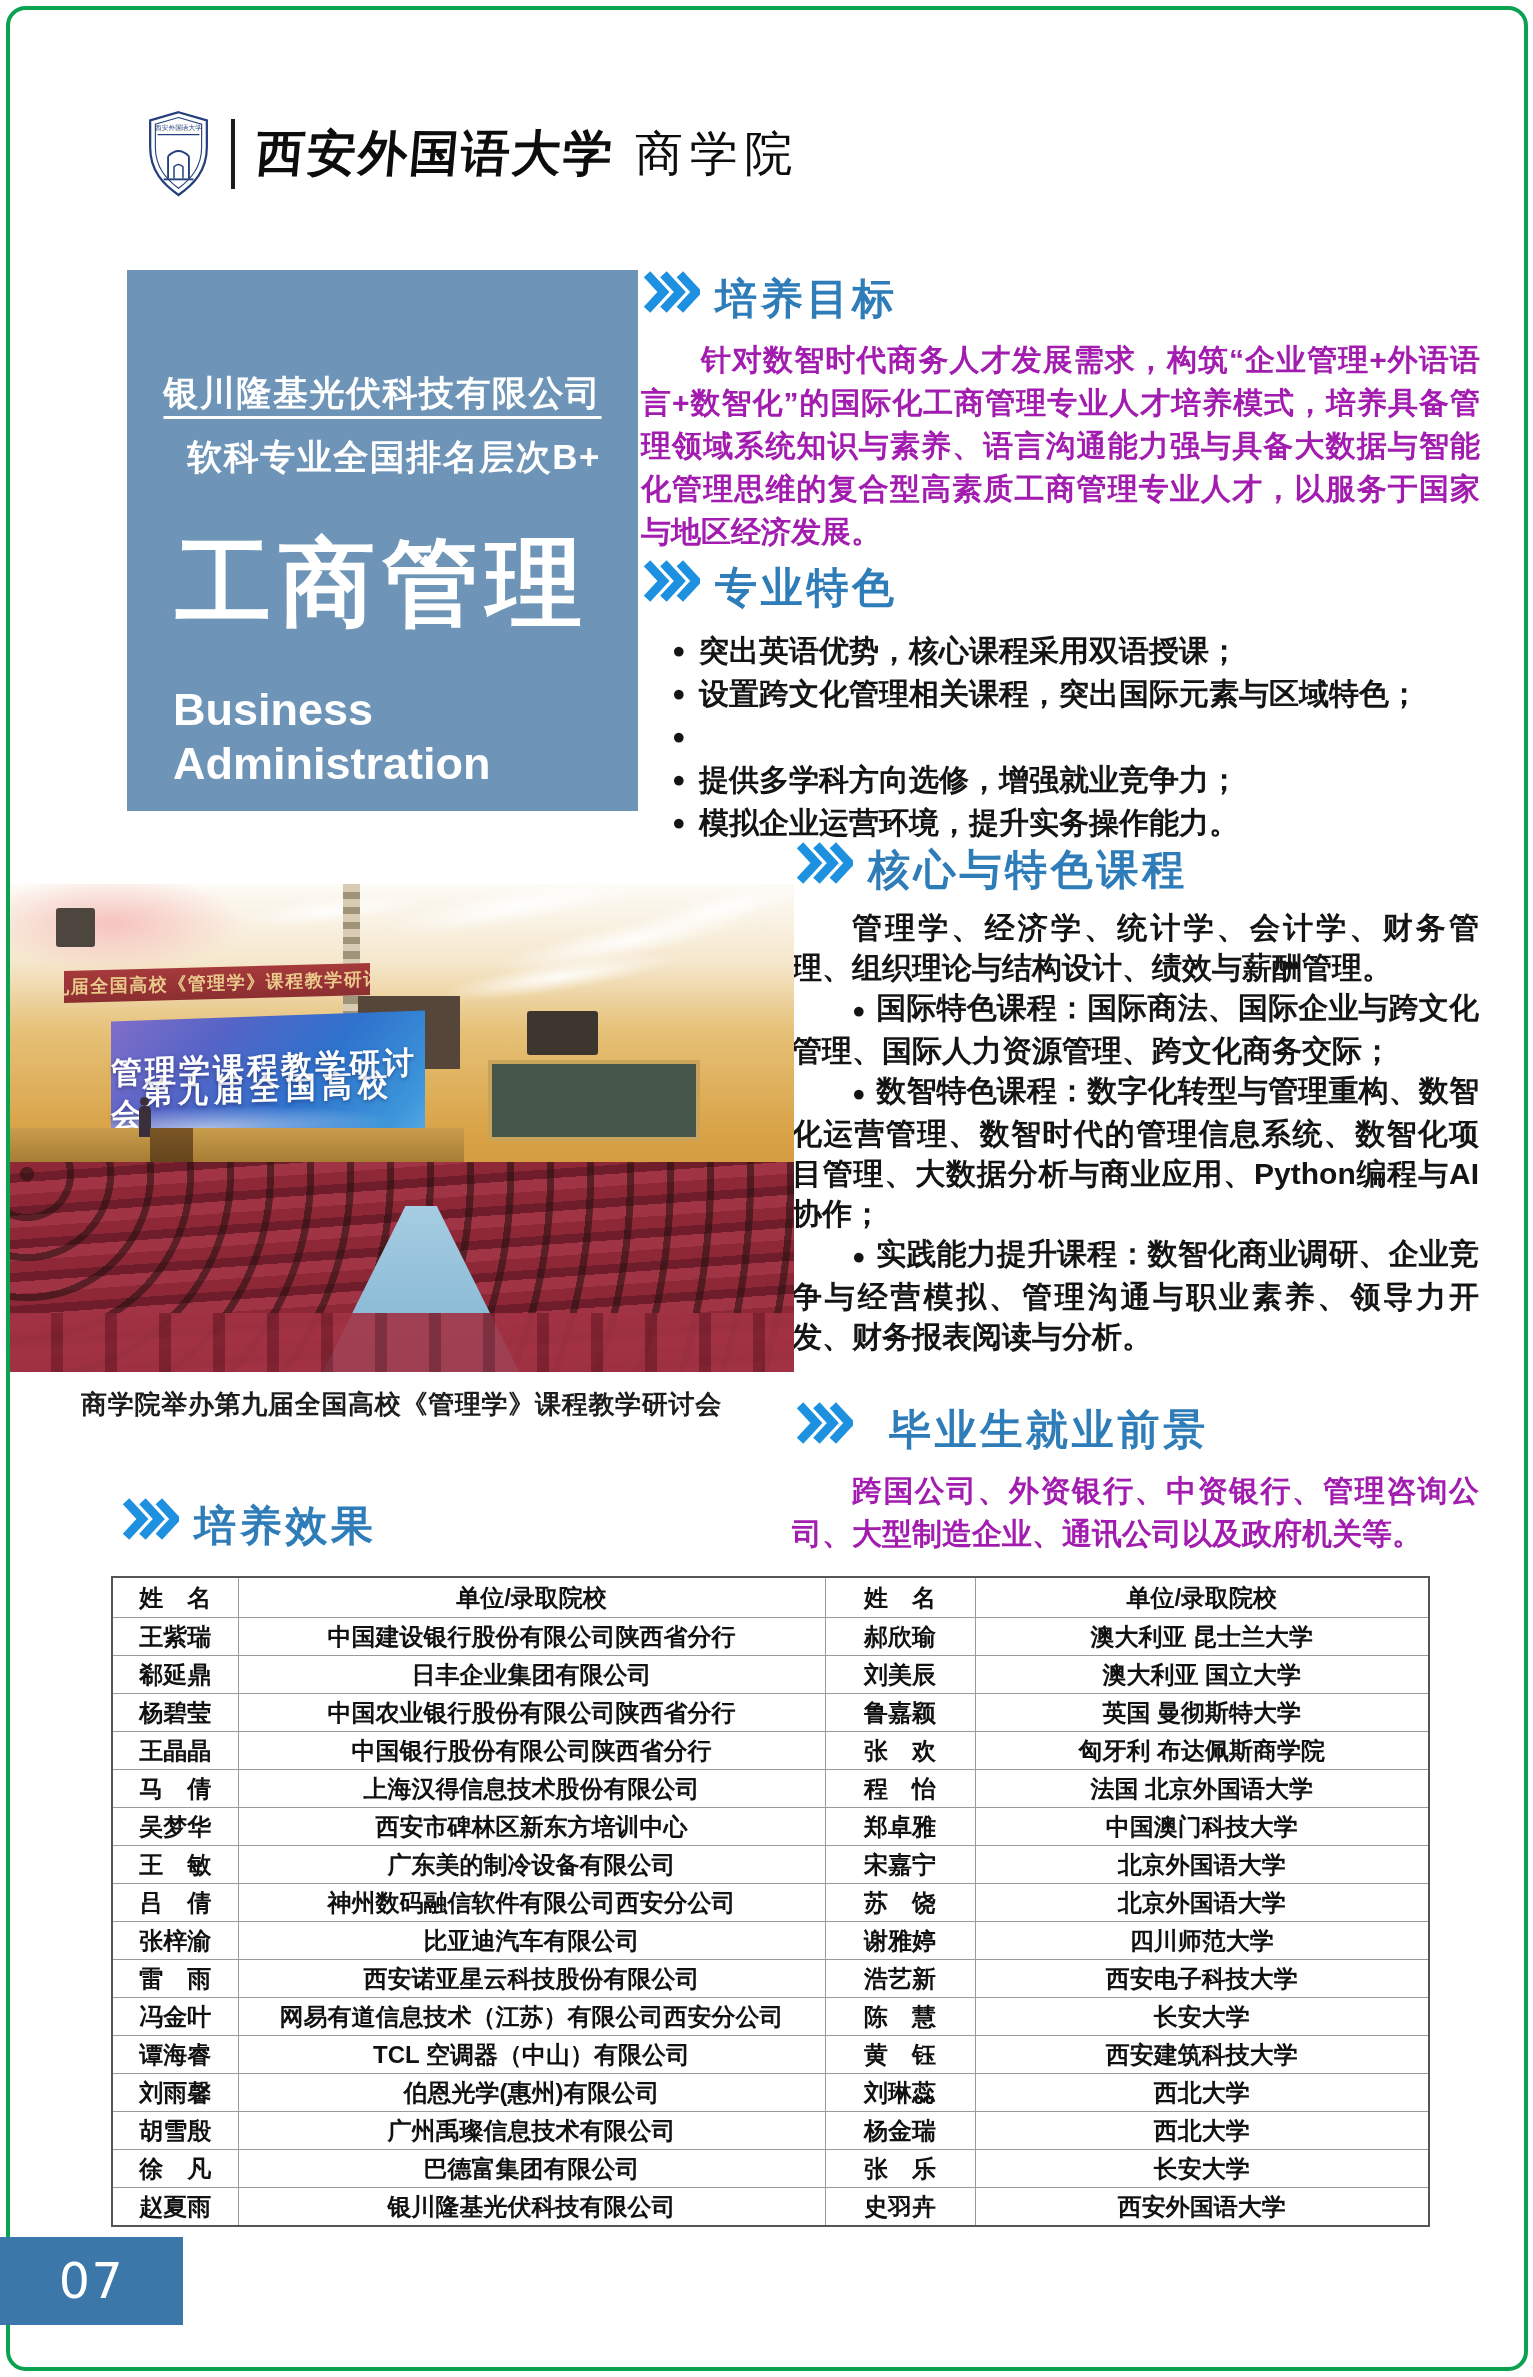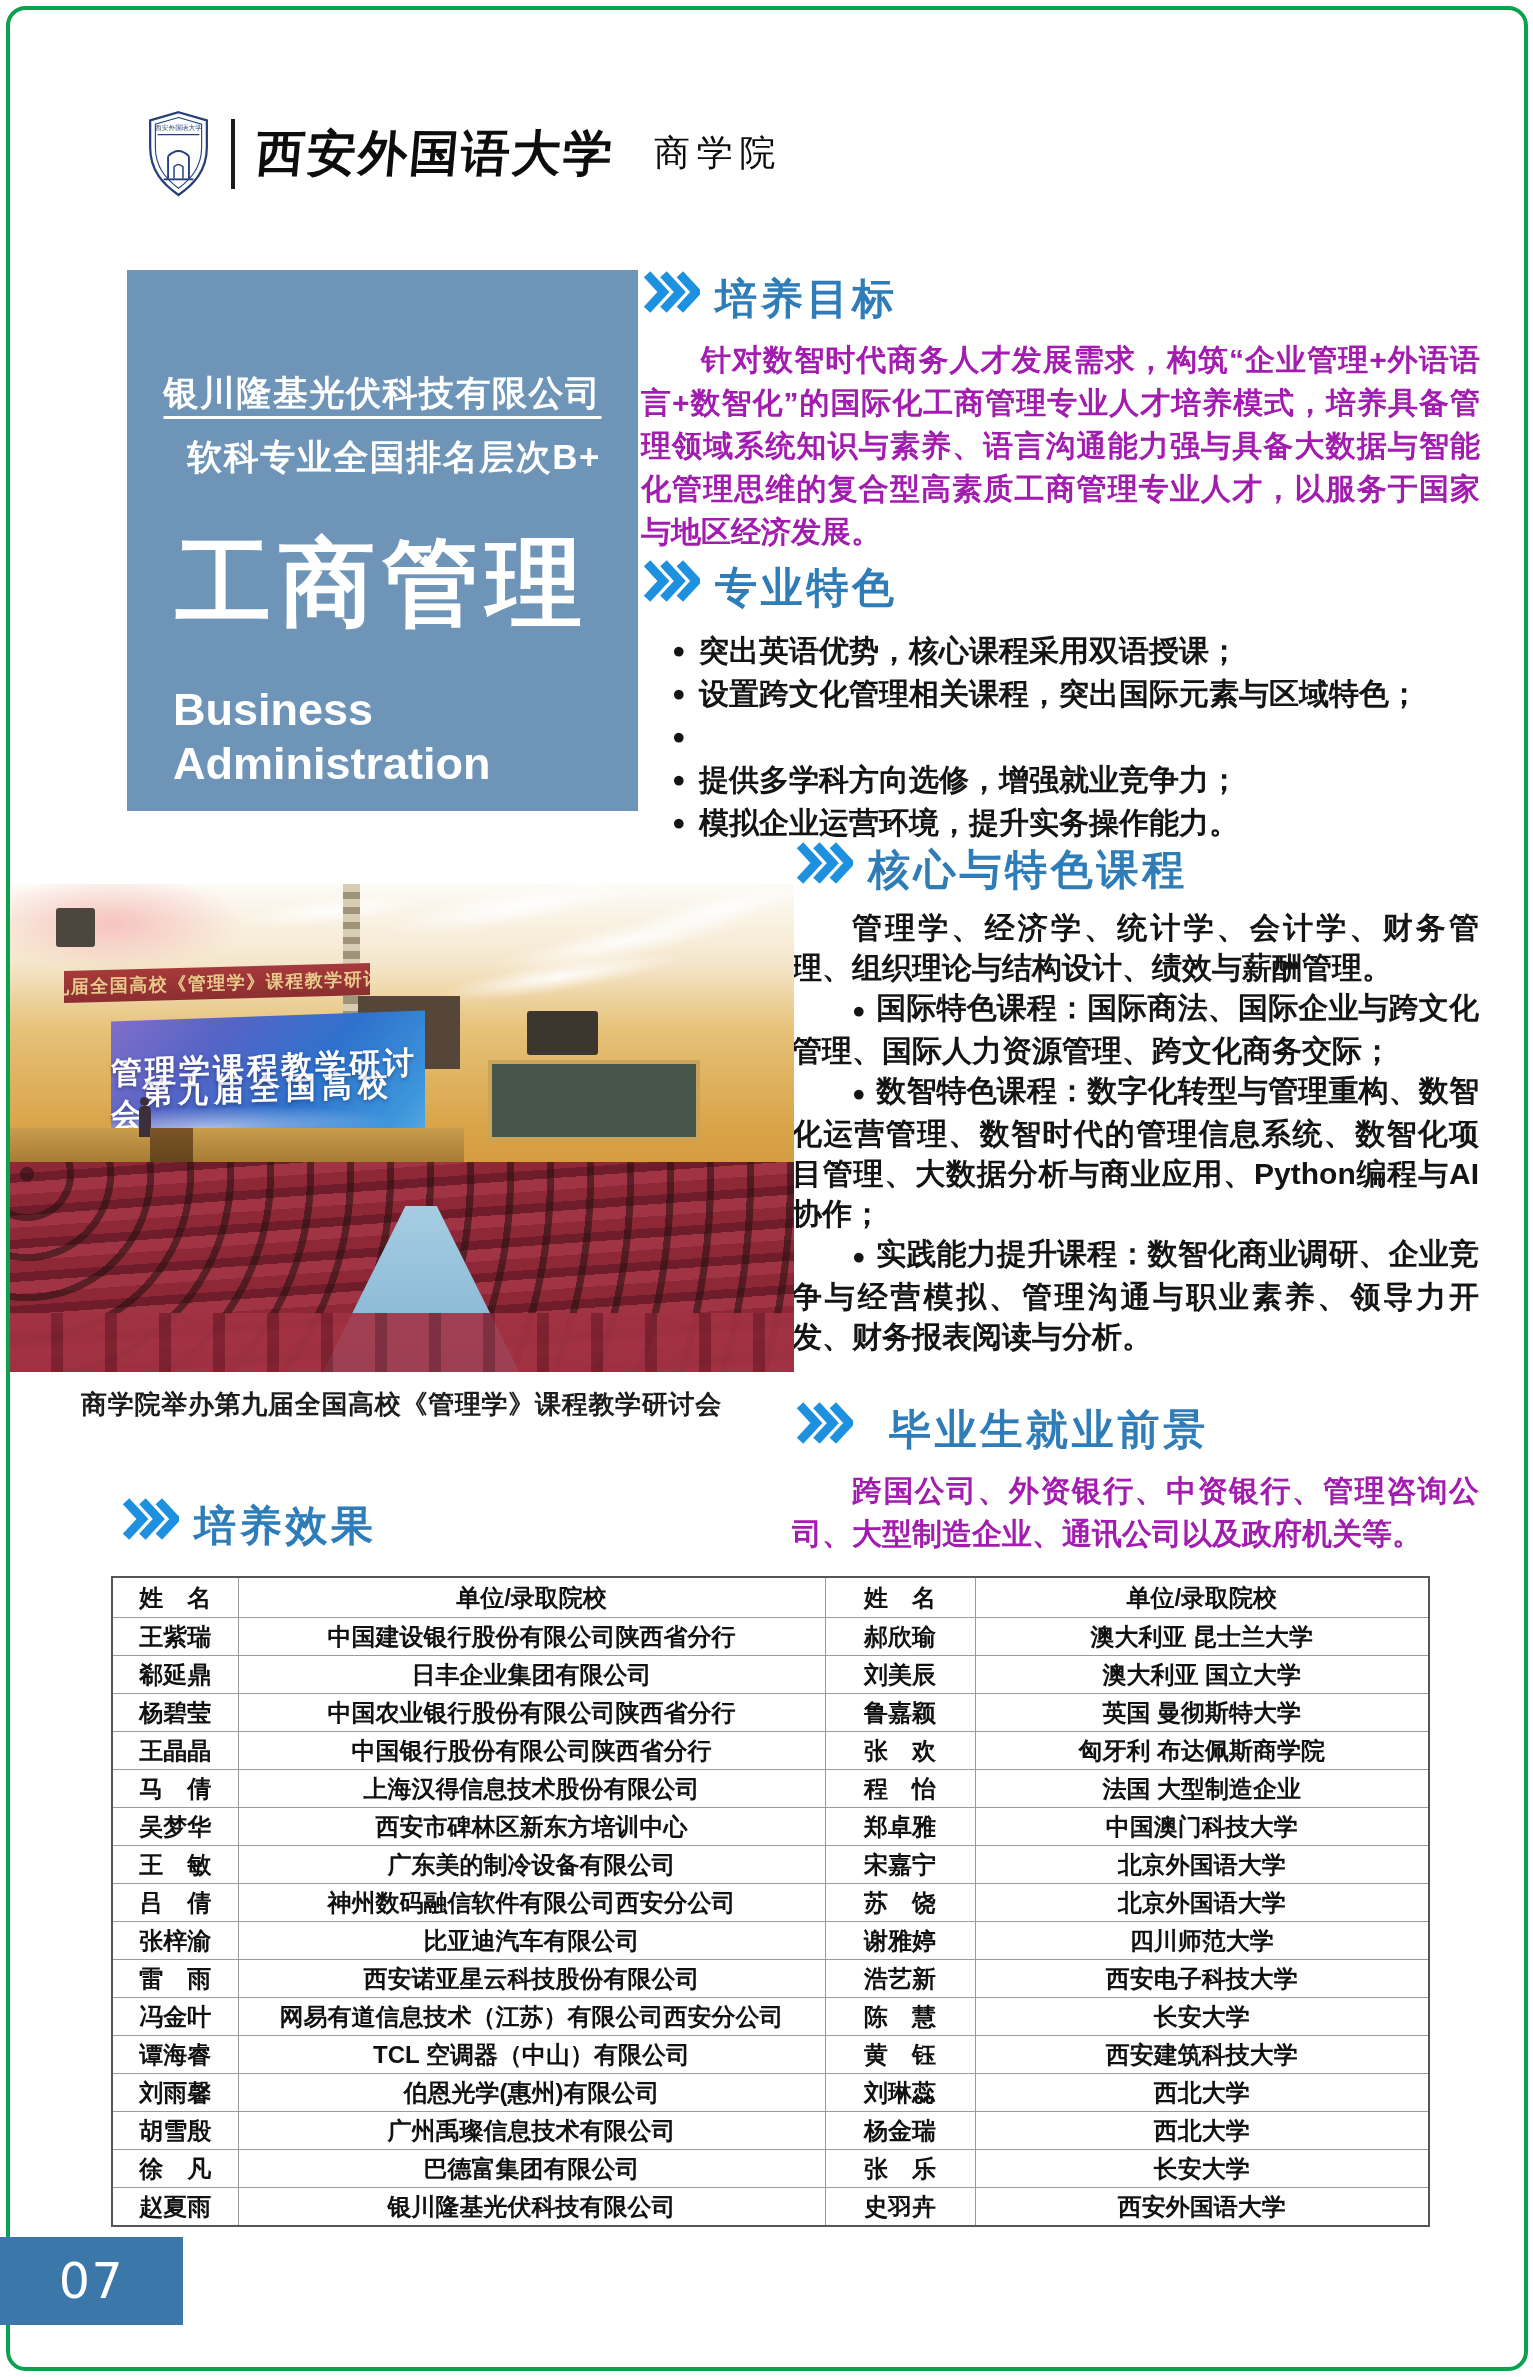--- a/index.html
+++ b/index.html
@@ -4,21 +4,21 @@
 <style>
   html,body{margin:0;padding:0;background:#fff;}
   .page{position:relative;width:1534px;height:2377px;background:#ffffff;overflow:hidden;
         font-family:"Liberation Sans","DejaVu Sans",sans-serif;color:#141414;}
   .frame{position:absolute;inset:6px;border:4.5px solid #0ba24f;border-radius:19.5px;pointer-events:none;z-index:5;}
 
   
   .hdr{position:absolute;left:147px;top:105px;display:flex;align-items:center;gap:21px;height:97px;}
   .hdr .bar{width:3.7px;height:70px;background:#1a1a1a;}
   .uni{font-size:49px;font-weight:700;letter-spacing:2.2px;transform:skewX(-5deg);color:#0d0d0d;}
-  .sch{font-size:36px;font-weight:500;letter-spacing:6.7px;color:#0d0d0d;margin-left:19px;}
+  .sch{font-size:48px;font-weight:500;letter-spacing:6.7px;color:#0d0d0d;}
 
   
   .card{position:absolute;left:127px;top:270px;width:511px;height:541px;background:#6e95b7;color:#fff;}
   .card .b1{margin-top:100px;text-align:center;font-size:35px;font-weight:700;letter-spacing:1.5px;
             text-decoration:underline;text-underline-offset:10.5px;text-decoration-thickness:3px;}
   .card .b2{margin-top:16.5px;text-align:center;font-size:35px;font-weight:700;letter-spacing:1.5px;padding-left:23px;}
   .card .t{margin-top:39px;text-align:center;font-size:96px;font-weight:900;letter-spacing:7.5px;}
   .card .en{margin-top:33px;padding-left:46px;font-size:45px;font-weight:700;line-height:54px;}
 
   
@@ -282,21 +282,21 @@
           <td>王晶晶</td>
           <td>中国银行股份有限公司陕西省分行</td>
           <td>张　欢</td>
           <td>匈牙利 布达佩斯商学院</td>
         </tr>
 
         <tr>
           <td>马　倩</td>
           <td>上海汉得信息技术股份有限公司</td>
           <td>程　怡</td>
-          <td>法国 大型制造企业</td>
+          <td>法国 北京外国语大学</td>
         </tr>
 
         <tr>
           <td>吴梦华</td>
           <td>西安市碑林区新东方培训中心</td>
           <td>郑卓雅</td>
           <td>中国澳门科技大学</td>
         </tr>
 
         <tr>

